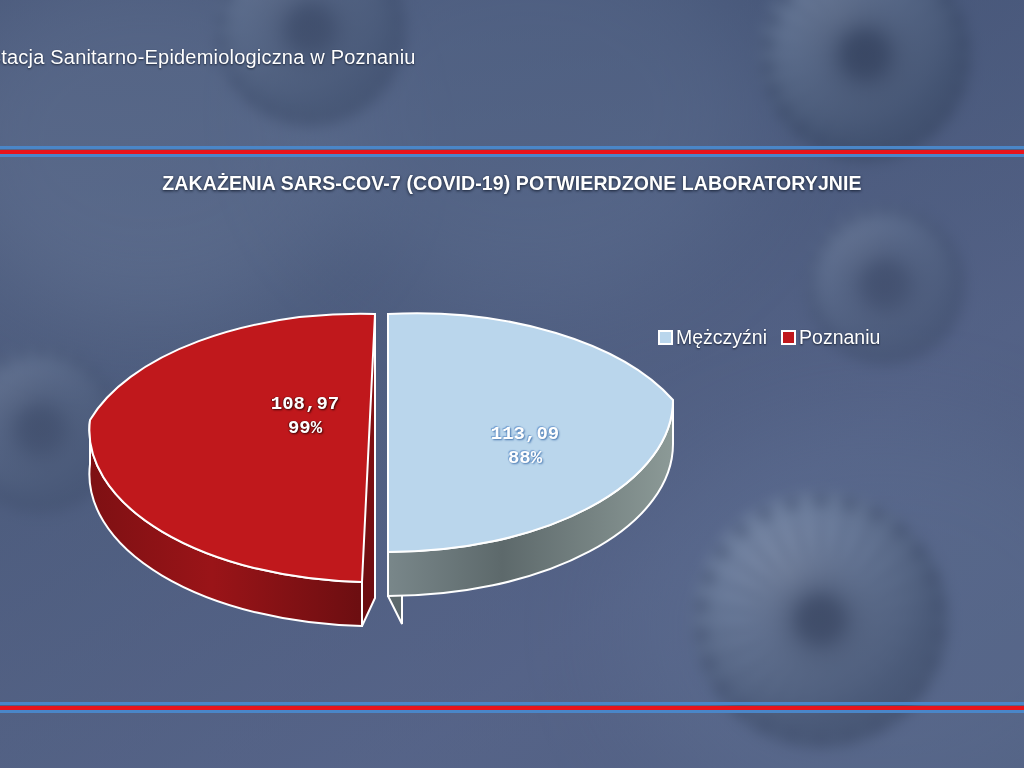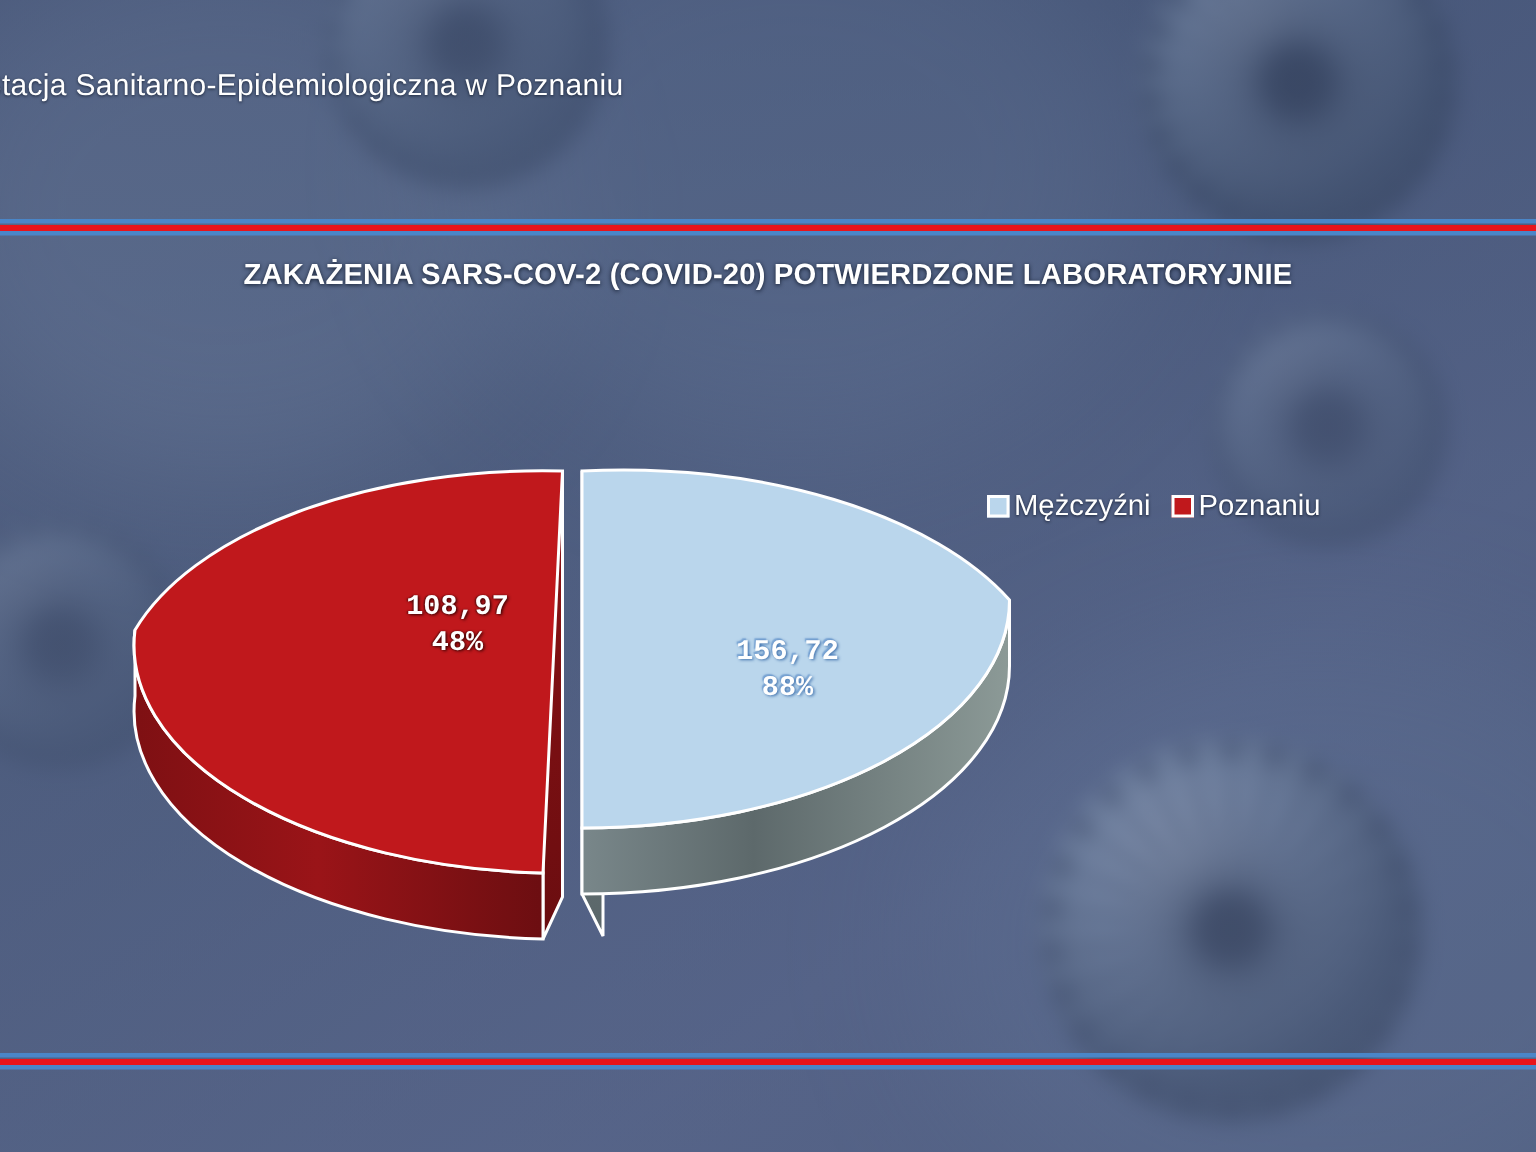--- a/index.html
+++ b/index.html
@@ -374,21 +374,21 @@
 
   <div class="rule" id="rule-top">
     <div class="blue-a"></div>
     <div class="red"></div>
     <div class="blue-b"></div>
   </div>
 
   <div id="org-name">wa Stacja Sanitarno-Epidemiologiczna w Poznaniu</div>
 
   <div id="chart-title">
-    <span class="l1">ZAKAŻENIA SARS-COV-2 (COVID-20) POTWIERDZONE LABORATORYJNIE</span>
+    <span class="l1">ZAKAŻENIA SARS-COV-7 (COVID-19) POTWIERDZONE LABORATORYJNIE</span>
   </div>
 
   <div id="pie-wrap">
     <svg id="pie-svg" viewBox="0 0 640 368" width="640" height="368">
       <defs>
         <linearGradient id="gradFemaleSide" x1="0" y1="0" x2="1" y2="0">
           <stop offset="0%" stop-color="#7E1013"></stop>
           <stop offset="45%" stop-color="#9A1418"></stop>
           <stop offset="100%" stop-color="#6C0E11"></stop>
         </linearGradient>
@@ -435,25 +435,25 @@
 
         <path d="M 318 18
                  A 285 152 0 0 1 603 104
                  A 285 152 0 0 1 318 256
                  Z" fill="#BAD6EC" stroke="#ffffff" stroke-width="2"></path>
       </g>
     </svg>
 
     <div class="slice-label" id="label-kobiety">
       <div>108,97</div>
-      <div>48%</div>
+      <div>99%</div>
     </div>
 
     <div class="slice-label" id="label-mezczyzni">
-      <div>156,72</div>
+      <div>113,09</div>
       <div>88%</div>
     </div>
   </div>
 
   <div id="legend">
     <div class="legend-entry">
       <span class="swatch male"></span>
       <span class="legend-text">Mężczyźni</span>
     </div>
     <div class="legend-entry">

